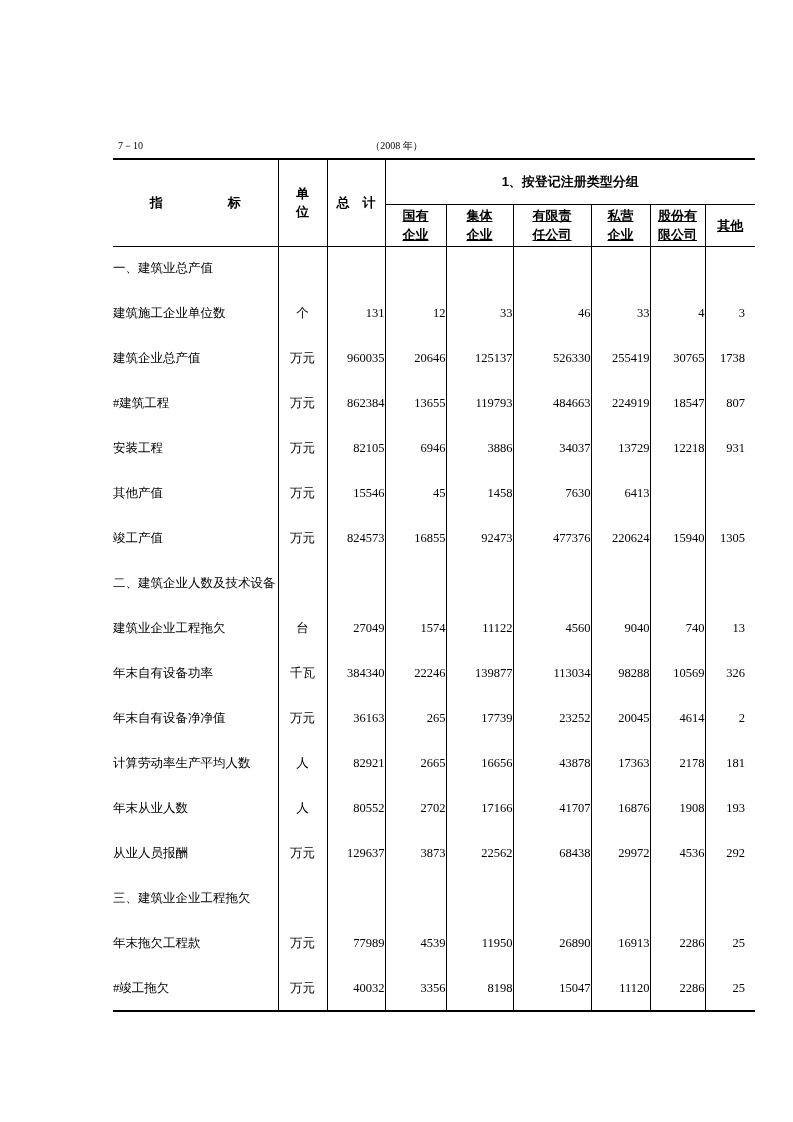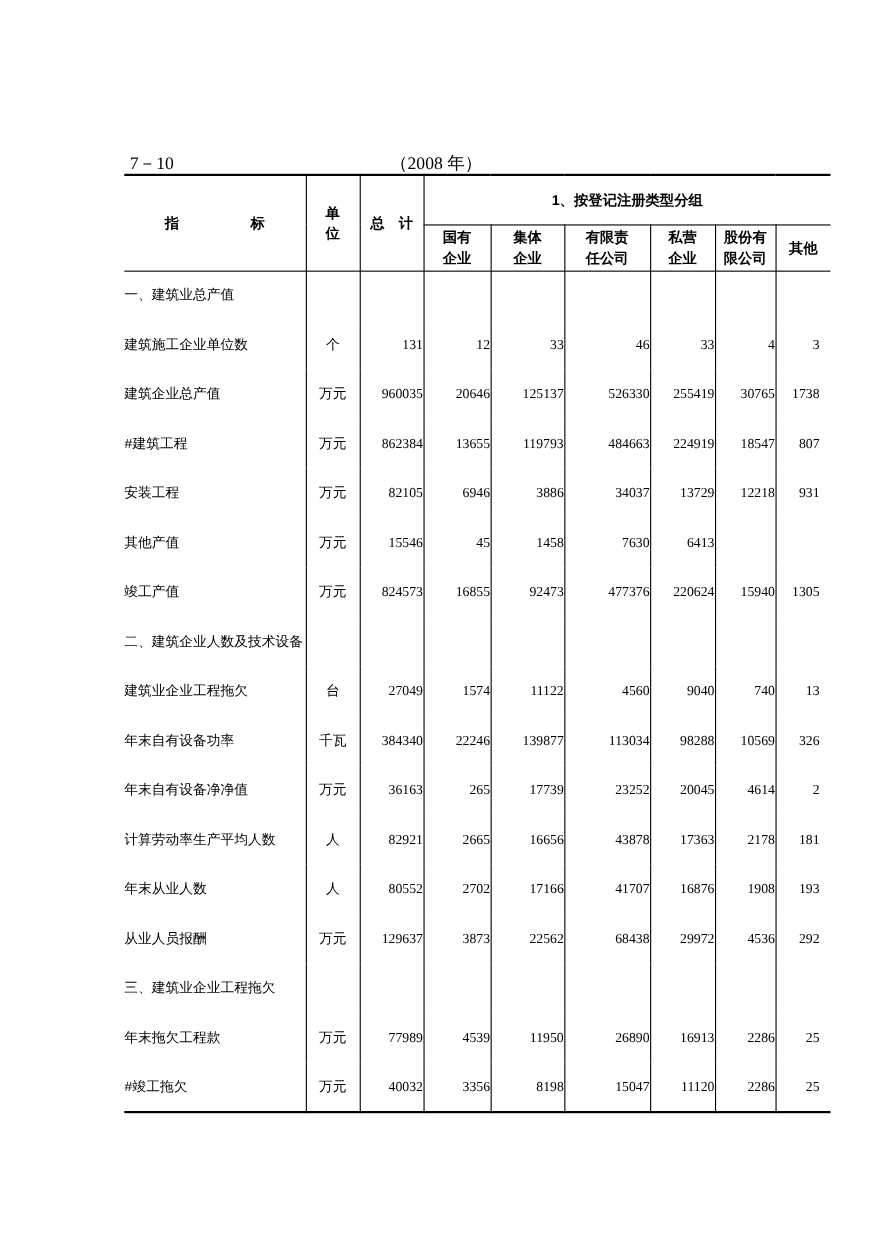--- a/index.html
+++ b/index.html
@@ -6,51 +6,51 @@
   .page{
     width:793px;height:1122px;position:relative;background:#ffffff;
     margin:0 auto;overflow:hidden;color:#000;
   }
   .doc-title{
     position:absolute;top:95px;left:0;width:100%;text-align:center;
     font-family:"Liberation Sans","DejaVu Sans",sans-serif;
     font-weight:bold;font-size:21px;letter-spacing:2px;white-space:pre;
   }
   .caption-row{position:absolute;top:139px;left:0;width:100%;height:18px;
-    font-family:"Liberation Serif","DejaVu Serif",serif;font-size:16px;}
+    font-family:"Liberation Serif","DejaVu Serif",serif;font-size:10px;}
   .table-code{position:absolute;left:118px;top:0;}
   .year-caption{position:absolute;left:0;top:0;width:100%;text-align:center;}
 
   table.stat{
     position:absolute;left:113px;top:158px;width:642px;
     border-collapse:collapse;table-layout:fixed;
     border-top:2px solid #000;border-bottom:2px solid #000;
   }
   table.stat th, table.stat td{
     padding:0;margin:0;vertical-align:middle;overflow:hidden;
   }
   thead th{
     font-family:"Liberation Sans","DejaVu Sans",sans-serif;
     font-weight:bold;font-size:13px;text-align:center;
     border-right:1px solid #000;border-bottom:1px solid #000;
   }
   th.h-group{border-right:none;}
   th.no-r{border-right:none;}
   tr.h-row1{height:45px;}
-  tr.h-row2{height:42px;}
+  tr.h-row2{height:42px;text-decoration:underline;}
   th.h-indicator{white-space:pre;}
   th.h-unit{white-space:pre-line;line-height:18px;}
   th.h-sub{white-space:pre-line;line-height:19px;}
 
   tbody tr{height:45px;}
   tbody td{
     font-family:"Liberation Serif","DejaVu Serif",serif;
     font-size:12.5px;border-right:1px solid #000;
   }
-  td.c-label{text-align:left;font-family:Liberation Mono, monospace;}
+  td.c-label{text-align:left;}
   td.c-unit{text-align:center;}
   td.c-num{text-align:right;padding-right:8px;}
   td.c-num.no-r{border-right:none;padding-right:10px;}
   td.ind0{padding-left:4px;}
   td.ind1{padding-left:19px;}
   td.ind2{padding-left:30px;}
   td.ind3{padding-left:45px;}
 </style>
 </head>
 <body>

